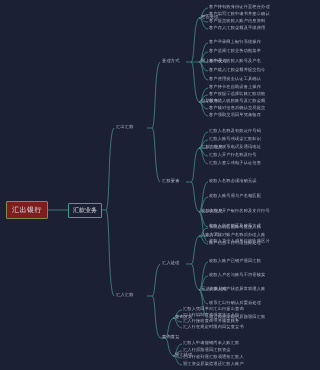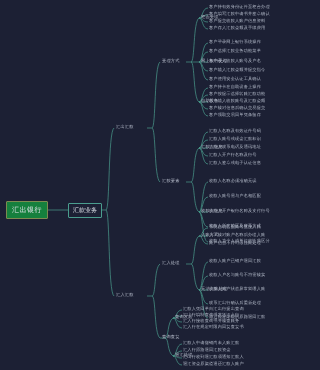--- a/index.html
+++ b/index.html
@@ -9,21 +9,21 @@
     font-family:"DejaVu Sans","Liberation Sans",sans-serif;
   }
   #map{position:relative;width:300px;height:370px;}
   svg.links{position:absolute;left:0;top:0;width:300px;height:370px;}
 
   .node{position:absolute;white-space:nowrap;color:#c8ccd8;}
 
   
   .n1{
     border:1px solid #7d8a50;
-    background:#15803d;
+    background:#7f1d1d;
     padding:3px 5px;
     font-size:7px;
     letter-spacing:.5px;
     color:#e2e5ec;
     border-radius:1px;
   }
   
   .n2{
     border:1px solid #4a9d8e;
     background:#1c2034;

